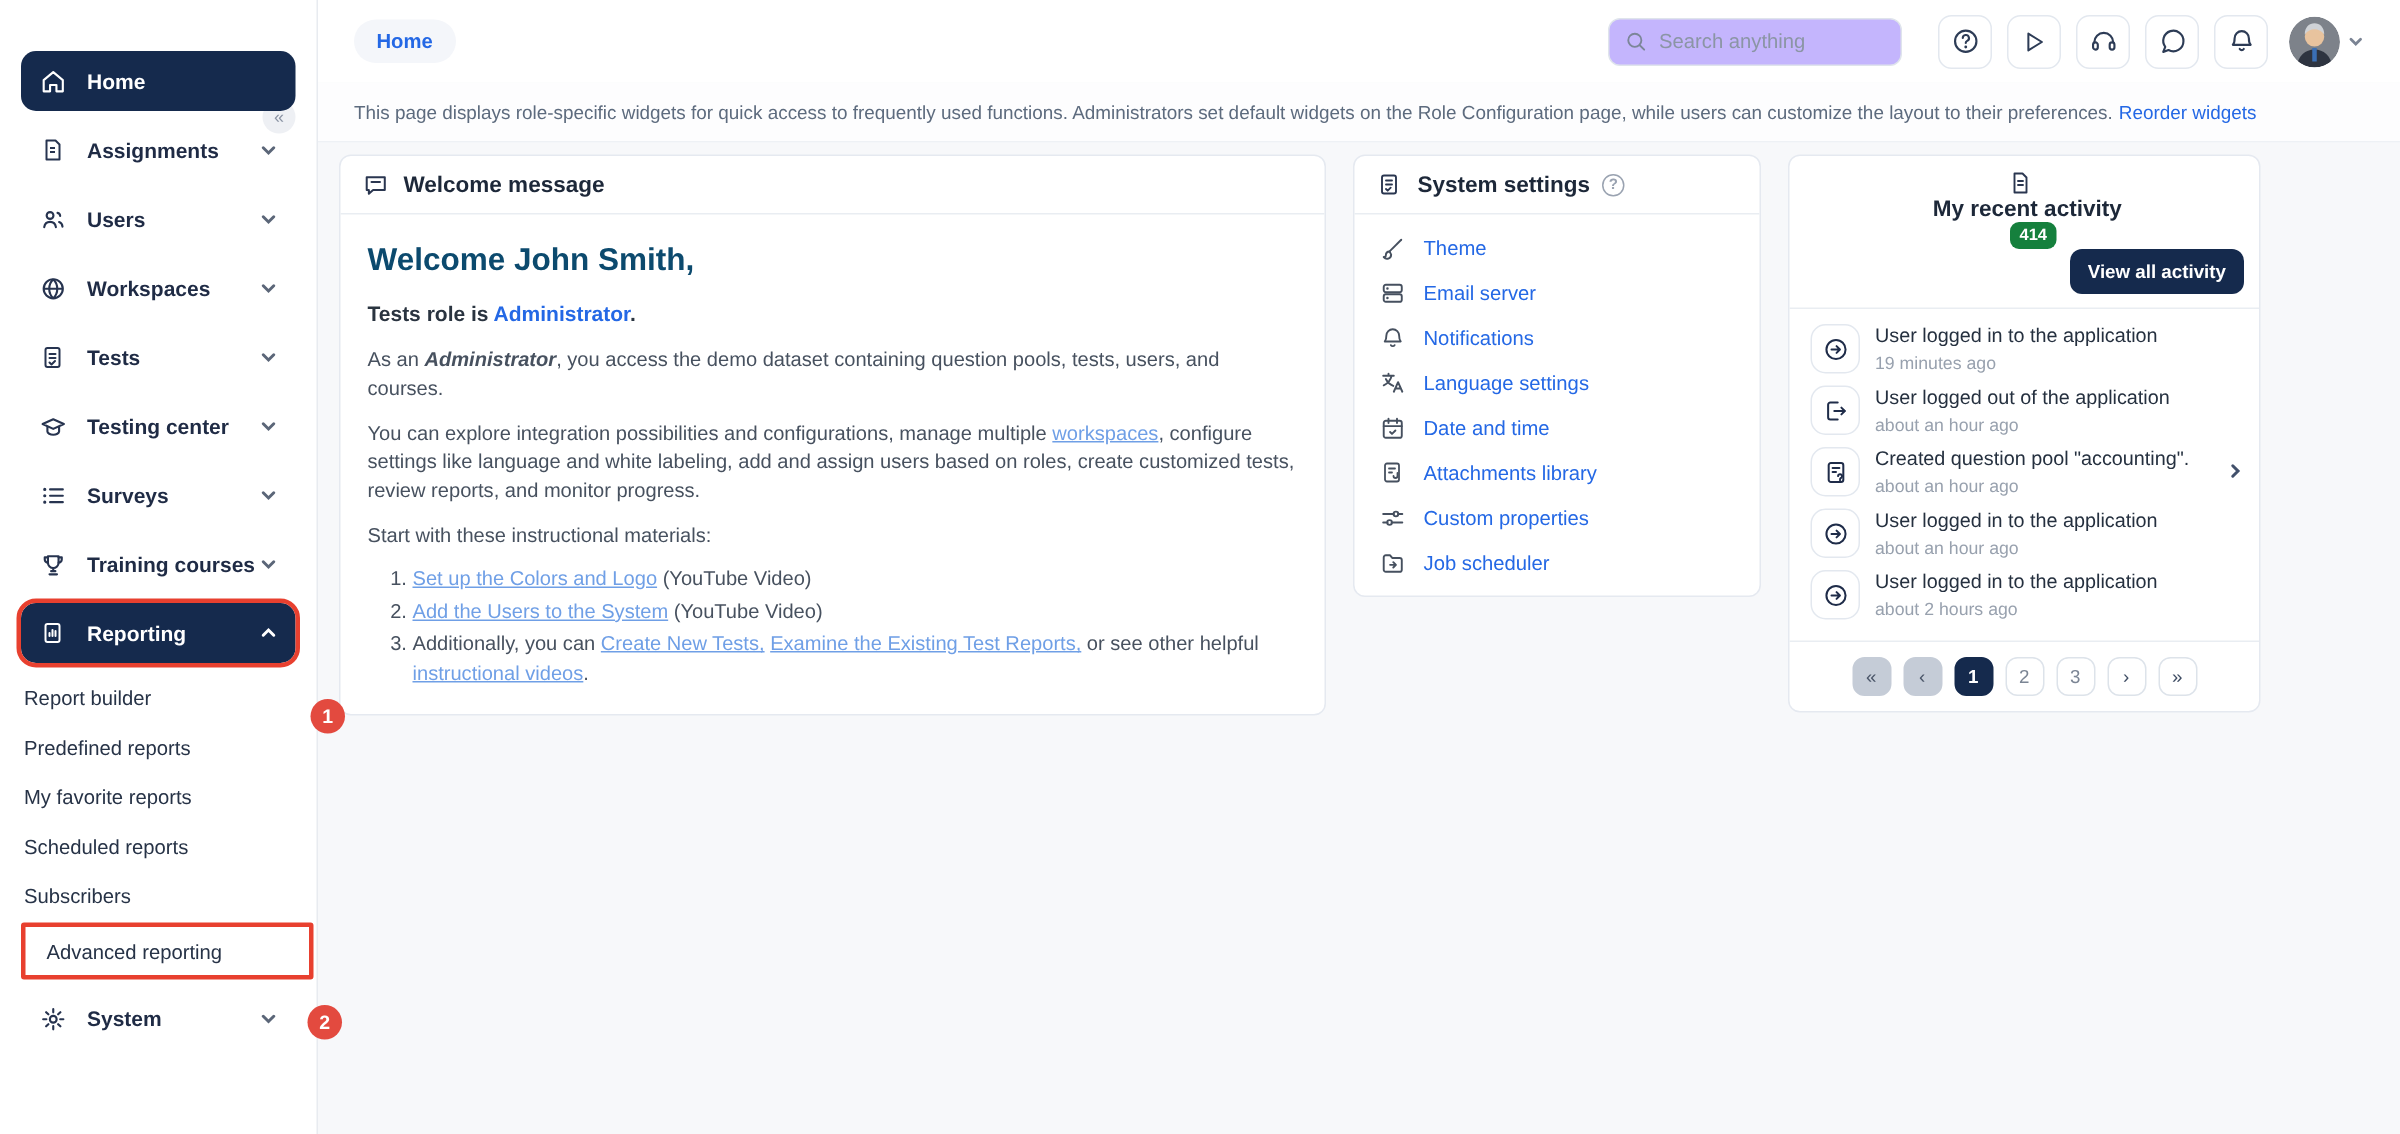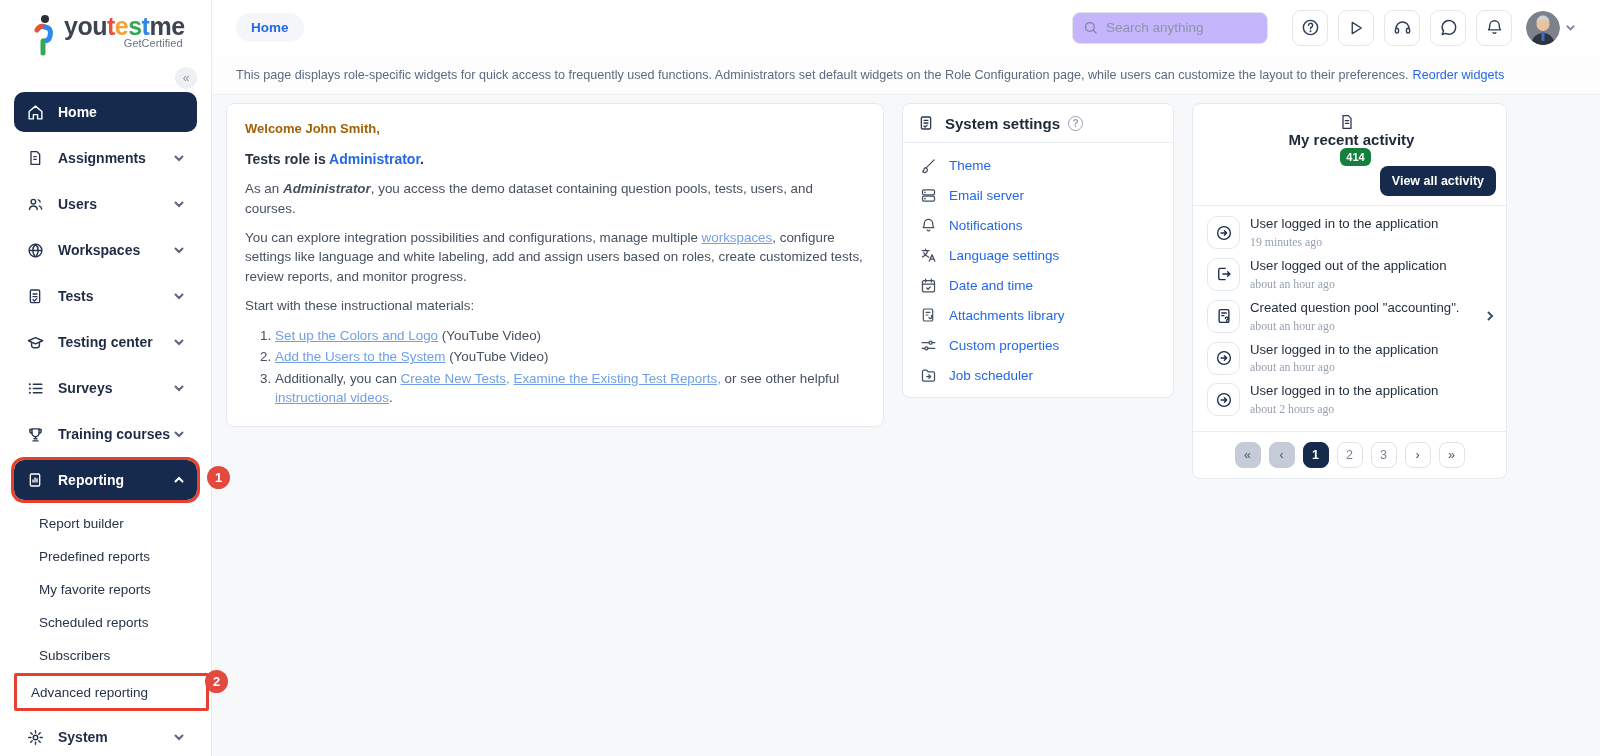--- a/index.html
+++ b/index.html
@@ -12,21 +12,21 @@
   .logo-text { font-size:25px; font-weight:700; letter-spacing:-0.5px; line-height:1; }
   .tagline { font-size:11px; color:#6b7482; text-align:right; margin:-2px 0 0 0; padding-right:2px; }
   .collapse-btn { position:absolute; top:67px; right:14px; width:22px; height:22px; border-radius:50%; background:#eef0f4; color:#8a93a3; font-size:12px; display:flex; align-items:center; justify-content:center; cursor:pointer; }
   .nav { margin-top:34px; }
   .nav-item { height:40px; margin:0 14px 6px 14px; display:flex; align-items:center; padding:0 12px; border-radius:10px; color:#1f2b45; font-size:14px; font-weight:600; cursor:pointer; position:relative; }
   .nav-item .ni-icon { width:18px; height:18px; margin-right:14px; display:flex; align-items:center; justify-content:center; color:#273450; }
   .nav-item .chev { margin-left:auto; color:#5b6678; display:flex; }
   .nav-item.active { background:#152a4d; color:#ffffff; }
   .nav-item.active .ni-icon, .nav-item.active .chev { color:#ffffff; }
   .nav-item.red-boxed { outline:3px solid #e8402f; }
-  .submenu-item { height:30px; margin:0 0 3px 0; display:flex; align-items:center; padding-left:39px; font-size:13.5px; font-weight:500; color:#273347; cursor:pointer; }
+  .submenu-item { height:30px; margin:0 0 3px 0; display:flex; align-items:center; padding-left:16px; font-size:13.5px; font-weight:500; color:#273347; cursor:pointer; }
   .submenu-item.red-boxed { border:3px solid #e8402f; height:38px; margin-left:14px; margin-right:2px; padding-left:14px; border-radius:2px; }
   .annotation { position:absolute; width:23px; height:23px; border-radius:50%; background:#e34a3f; color:#ffffff; font-size:13px; font-weight:700; display:flex; align-items:center; justify-content:center; z-index:20; }
 
   
   .main { flex:1; display:flex; flex-direction:column; background:#f7f8fa; }
   .topbar { height:55px; background:#ffffff; display:flex; align-items:center; padding:0 24px; }
   .breadcrumb-pill { background:#f4f6fa; color:#2468e5; font-size:13.5px; font-weight:600; padding:7px 15px; border-radius:16px; cursor:pointer; }
   .topbar-right { margin-left:auto; display:flex; align-items:center; gap:10px; }
   .search-box { width:196px; height:32px; border:1px solid #dfe4ec; border-radius:8px; background:#c4b5fd; display:flex; align-items:center; padding:0 10px; margin-right:14px; }
   .search-box svg { color:#7c8699; margin-right:8px; }
@@ -41,21 +41,21 @@
   .info-bar a { color:#2468e5; text-decoration:none; margin-left:4px; cursor:pointer; }
 
   .content { display:flex; gap:18px; padding:8px 24px 0 14px; align-items:flex-start; }
   .card { background:#ffffff; border:1px solid #e5e9f0; border-radius:8px; }
   .card-header { display:flex; align-items:center; padding:10px 14px; border-bottom:1px solid #e9edf2; font-size:15px; font-weight:700; color:#1d2839; }
   .card-header .ch-icon { width:18px; height:18px; margin-right:10px; color:#2a3650; display:flex; align-items:center; justify-content:center; }
 
   
   .welcome-card { width:658px; min-height:290px; }
   .welcome-body { padding:16px 18px; font-size:13.4px; color:#47515f; line-height:1.45; }
-  .welcome-body h1 { font-size:13px; color:#a16207; margin-bottom:10px; }
+  .welcome-body h1 { font-size:21px; color:#0c4a6e; margin-bottom:10px; }
   .role-line { font-size:14px; font-weight:700; color:#2a3440; margin-bottom:10px; }
   .role-name { color:#2468e5; }
   .welcome-body p { margin-bottom:10px; }
   .lite-link { color:#6f9fe6; text-decoration:underline; cursor:pointer; }
   .welcome-body ol { margin:2px 0 0 30px; }
   .welcome-body li { margin-bottom:2px; }
 
   
   .settings-card { width:272px; min-height:283px; }
   .settings-body { padding:13px 16px; }
@@ -67,46 +67,34 @@
 
   
   .activity-card { width:315px; min-height:284px; display:flex; flex-direction:column; }
   .activity-card .card-header { padding:9px 10px 9px 14px;flex-direction:column; }
   .badge { background:#15803d; color:#fff; font-size:11px; font-weight:700; padding:3px 6px; border-radius:6px; margin-left:8px; }
   .view-all-btn { margin-left:auto; background:#152a4d; color:#fff; border:none; font-family:"Liberation Sans", sans-serif; font-size:12.5px; font-weight:700; padding:8px 12px; border-radius:8px; cursor:pointer; }
   .activity-body { padding:10px 14px 6px 14px; flex:1; }
   .activity-row { display:flex; align-items:flex-start; margin-bottom:8px; position:relative; }
   .act-icon { width:33px; height:33px; min-width:33px; border:1px solid #e3e8ef; border-radius:10px; display:flex; align-items:center; justify-content:center; color:#1f2c49; margin-right:10px; }
   .act-text { font-size:13.2px; font-weight:500; color:#25303f; line-height:1.2; }
-  .act-time { font-size:11.8px; color:#98a1ae; margin-top:3px;font-family:Liberation Serif, serif; }
+  .act-time { font-size:11.8px; color:#98a1ae; margin-top:3px; }
   .act-chev { position:absolute; right:-4px; top:10px; color:#42506b; display:flex; cursor:pointer; }
   .pagination { border-top:1px solid #e9edf2; padding:10px 0; display:flex; justify-content:center; gap:8px; }
   .pg-btn { width:26px; height:26px; border-radius:8px; display:flex; align-items:center; justify-content:center; font-size:12.5px; cursor:pointer; border:1px solid #dde3ea; background:#fff; color:#3e4c63; }
   .pg-btn.disabled { background:#c5ccd7; border-color:#c5ccd7; color:#4a5568; }
   .pg-btn.page { color:#7b8594; }
   .pg-btn.active { background:#152a4d; border-color:#152a4d; color:#fff; font-weight:700; }
 </style>
 </head>
 <body>
 
 <div class="page">
 
   <aside class="sidebar">
-    <div class="logo-row">
-      <svg width="30" height="44" viewBox="0 0 30 44">
-        <circle cx="15" cy="5" r="4" fill="#2b2f36"></circle>
-        <path d="M7 16 q3 -5 8 -3" stroke="#e8503a" stroke-width="5" fill="none" stroke-linecap="round"></path>
-        <path d="M15 13 q7 1 5 9 q-1 5 -6 5" stroke="#2f86eb" stroke-width="5" fill="none" stroke-linecap="round"></path>
-        <path d="M13 27 l0 12" stroke="#35a853" stroke-width="5" fill="none" stroke-linecap="round"></path>
-      </svg>
-      <div style="margin-left:4px;">
-        <div class="logo-text"><span style="color:#3e4550">you</span><span style="color:#e8503a">t</span><span style="color:#f2a43a">e</span><span style="color:#35a853">s</span><span style="color:#2f86eb">t</span><span style="color:#3e4550">me</span></div>
-        <div class="tagline">GetCertified</div>
-      </div>
-    </div>
     <div class="collapse-btn">«</div>
 
     <nav class="nav">
 
       <div class="nav-item active">
         <span class="ni-icon">
           <svg width="17" height="17" viewBox="0 0 24 24" fill="none" stroke="currentColor" stroke-width="2" stroke-linejoin="round">
               <path d="M3 10.5 12 3l9 7.5V21h-6v-6h-6v6H3z"></path>
             </svg>
         </span>
@@ -344,20 +332,29 @@
     </div>
 
     <div class="info-bar">
       <span>This page displays role-specific widgets for quick access to frequently used functions. Administrators set default widgets on the Role Configuration page, while users can customize the layout to their preferences.</span>
       <a>Reorder widgets</a>
     </div>
 
     <div class="content">
 
       <section class="card welcome-card">
+        <div class="card-header">
+          <span class="ch-icon">
+            <svg width="17" height="17" viewBox="0 0 24 24" fill="none" stroke="currentColor" stroke-width="1.9" stroke-linejoin="round">
+                <path d="M3.5 4.5h17v12h-11l-4 3.5v-3.5h-2z"></path>
+                <path d="M8 9h8" stroke-linecap="round"></path>
+              </svg>
+          </span>
+          <span>Welcome message</span>
+        </div>
         <div class="welcome-body">
           <h1>Welcome John Smith,</h1>
           <div class="role-line"><span>Tests role is </span><span class="role-name">Administrator</span><span>.</span></div>
           <p><span>As an </span><b><i>Administrator</i></b><span>, you access the demo dataset containing question pools, tests, users, and courses.</span></p>
           <p><span>You can explore integration possibilities and configurations, manage multiple </span><a class="lite-link">workspaces</a><span>, configure settings like language and white labeling, add and assign users based on roles, create customized tests, review reports, and monitor progress.</span></p>
           <p>Start with these instructional materials:</p>
           <ol>
             <li><a class="lite-link">Set up the Colors and Logo</a><span> (YouTube Video)</span></li>
             <li><a class="lite-link">Add the Users to the System</a><span> (YouTube Video)</span></li>
             <li><span>Additionally, you can </span><a class="lite-link">Create New Tests,</a> <a class="lite-link">Examine the Existing Test Reports,</a><span> or see other helpful </span><a class="lite-link">instructional videos</a><span>.</span></li>

